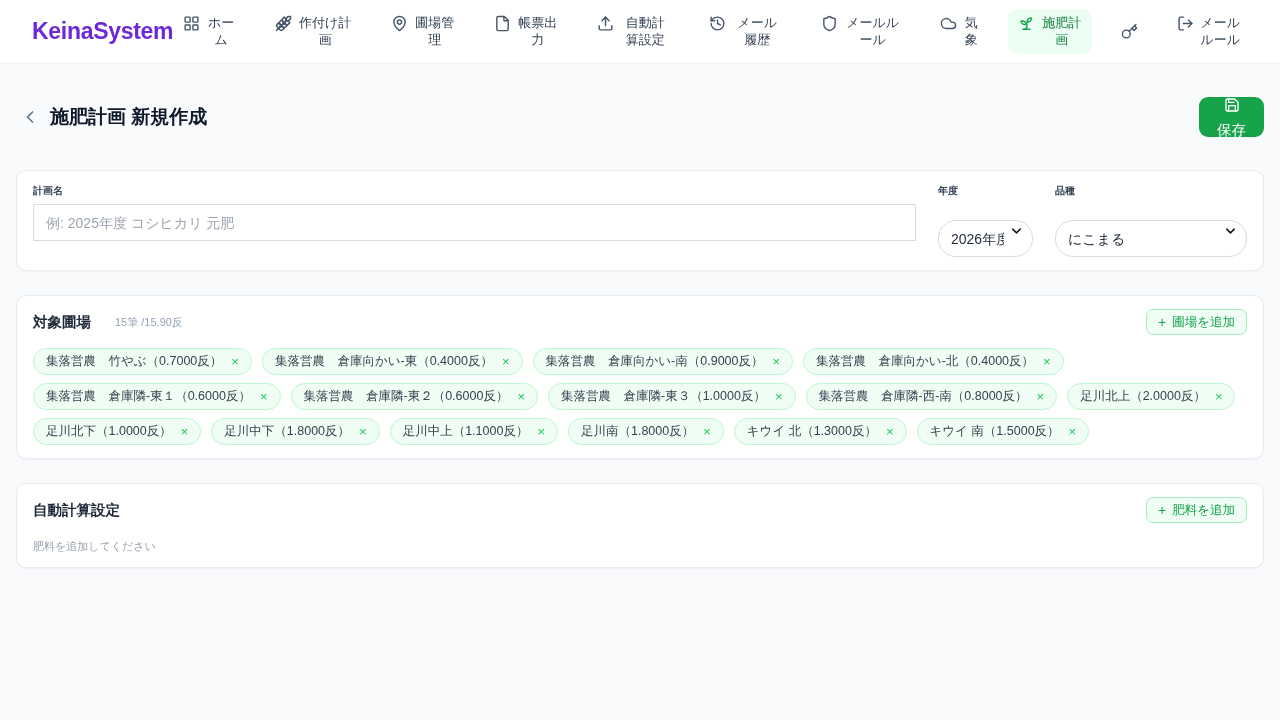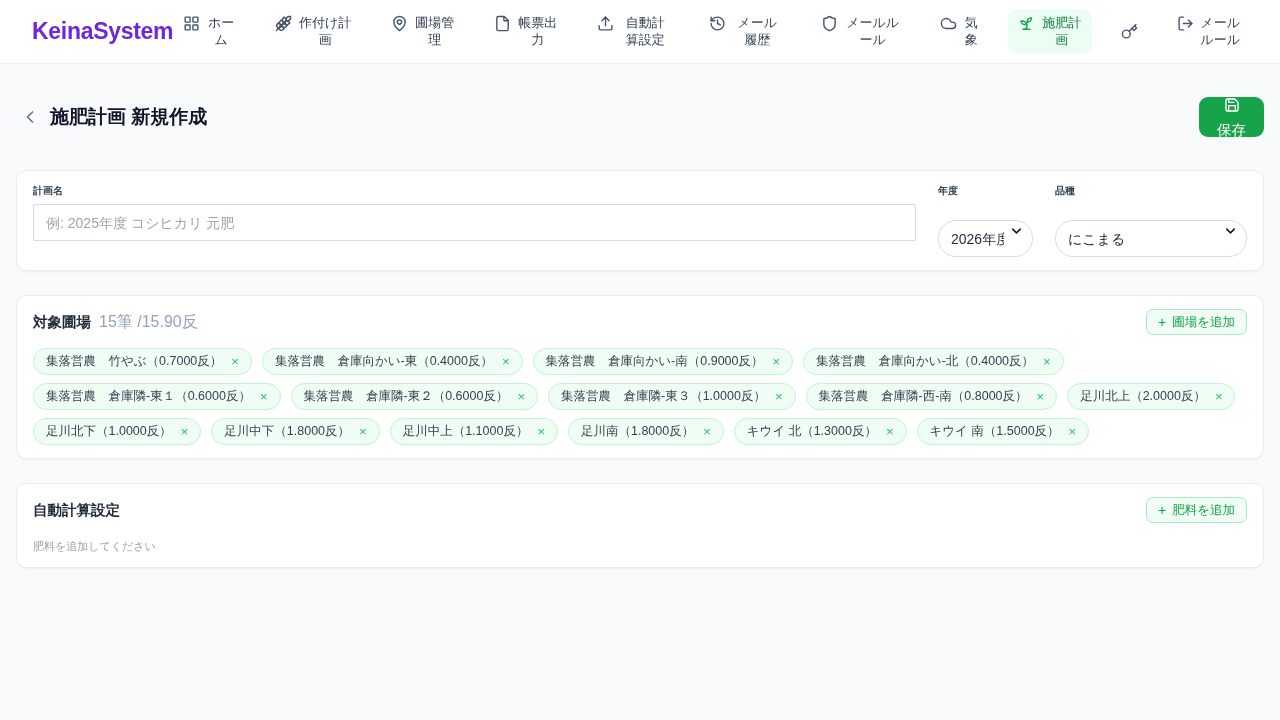--- a/index.html
+++ b/index.html
@@ -74,21 +74,21 @@
     width:100%; height:37px; border:1px solid #d6dbe1; border-radius:18px;
     padding:0 28px 0 12px; font-size:14px; font-family:inherit; color:#1e293b;
     appearance:none; -webkit-appearance:none; background:#fff; cursor:pointer; outline:none;margin-top:16px;
   }
   .select-chevron { position:absolute; right:9px; top:50%; transform:translateY(-50%); width:15px; height:15px; color:#111827; pointer-events:none; }
   .select-chevron svg { width:15px; height:15px; stroke-width:2.4; }
 
   
   .section-head { display:flex; align-items:center; }
   .section-title { font-size:14.5px; font-weight:700; color:#1f2937; }
-  .section-summary { font-size:16px; color:#94a3b8; margin-left:8px; }
+  .section-summary { font-size:11px; color:#94a3b8; margin-left:24px; }
   .add-btn {
     margin-left:auto; display:flex; align-items:center; gap:6px;
     background:#f0fdf4; color:#16a34a; border:1px solid #a7ecbf; border-radius:7px;
     height:26px; padding:0 11px; font-size:12.5px; font-family:inherit; cursor:pointer; white-space:nowrap;
   }
   .add-btn .plus { font-size:14px; line-height:1; }
 
   
   .tag-list { display:flex; flex-wrap:wrap; gap:8px 10px; margin-top:13px; }
   .tag {

